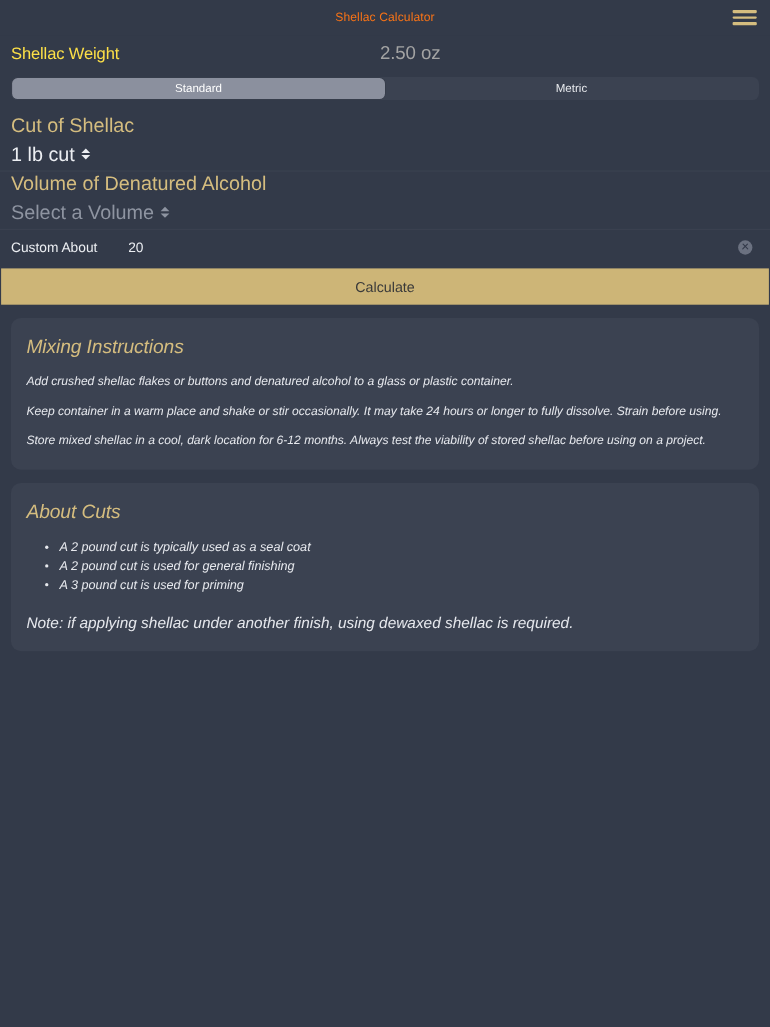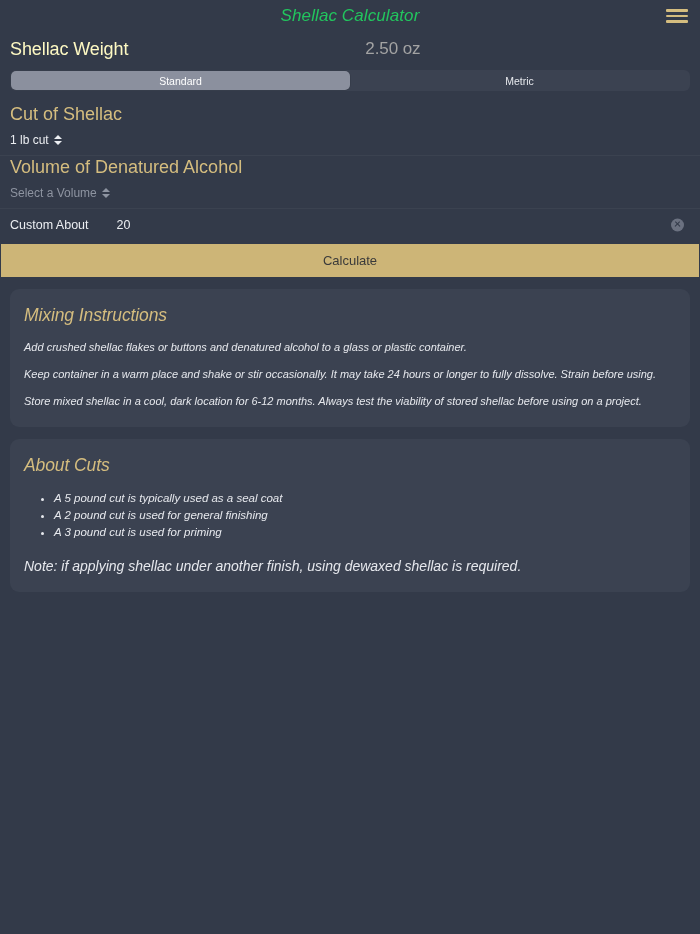--- a/index.html
+++ b/index.html
@@ -23,24 +23,23 @@
   
   .navbar {
     height: 32px;
     background: #333a49;
     display: flex;
     align-items: center;
     justify-content: center;
     position: relative;
   }
   .navbar-title {
-    font-size: 17px;
-    color: #22c55e;
+    font-size: 11px;
+    color: #f97316;
     letter-spacing: .1px;
-    font-style: italic;
   }
   .menu-button {
     position: absolute;
     right: 10px;
     top: 50%;
     transform: translateY(-50%);
     width: 24px;
     height: 18px;
     display: flex;
     flex-direction: column;
@@ -57,22 +56,22 @@
   }
 
   
   .weight-row {
     height: 34px;
     display: flex;
     align-items: center;
     padding: 0 10px;
   }
   .weight-label {
-    font-size: 18px;
-    color: #fef9c3;
+    font-size: 15px;
+    color: #fde047;
     font-weight: 400;
     letter-spacing: -.1px;
   }
   .weight-value {
     font-size: 17px;
     color: #a3a3a3;
     margin-left: 237px;
     letter-spacing: -.1px;
   }
 
@@ -118,21 +117,21 @@
   .row {
     height: 31px;
     display: flex;
     align-items: center;
     padding: 0 10px;
     border-bottom: 1px solid #3b4250;
     position: relative;
   }
   .row.no-border { border-bottom: none; }
   .select-value {
-    font-size: 12px;
+    font-size: 18px;
     color: #eceef2;
     display: flex;
     align-items: center;
     gap: 5px;
     cursor: pointer;
   }
   .select-value.placeholder { color: #8e94a1; }
   .chev {
     display: inline-block;
     width: 9px;
@@ -305,20 +304,20 @@
   <div class="card">
     <div class="card-title">Mixing Instructions</div>
     <p class="card-p">Add crushed shellac flakes or buttons and denatured alcohol to a glass or plastic container.</p>
     <p class="card-p">Keep container in a warm place and shake or stir occasionally. It may take 24 hours or longer to fully dissolve. Strain before using.</p>
     <p class="card-p">Store mixed shellac in a cool, dark location for 6-12 months. Always test the viability of stored shellac before using on a project.</p>
   </div>
 
   <div class="card">
     <div class="card-title">About Cuts</div>
     <ul class="card-list">
-      <li>A 5 pound cut is typically used as a seal coat</li>
+      <li>A 2 pound cut is typically used as a seal coat</li>
       <li>A 2 pound cut is used for general finishing</li>
       <li>A 3 pound cut is used for priming</li>
     </ul>
     <div class="card-note">Note: if applying shellac under another finish, using dewaxed shellac is required.</div>
   </div>
 
 </div>
 
 </body></html>

